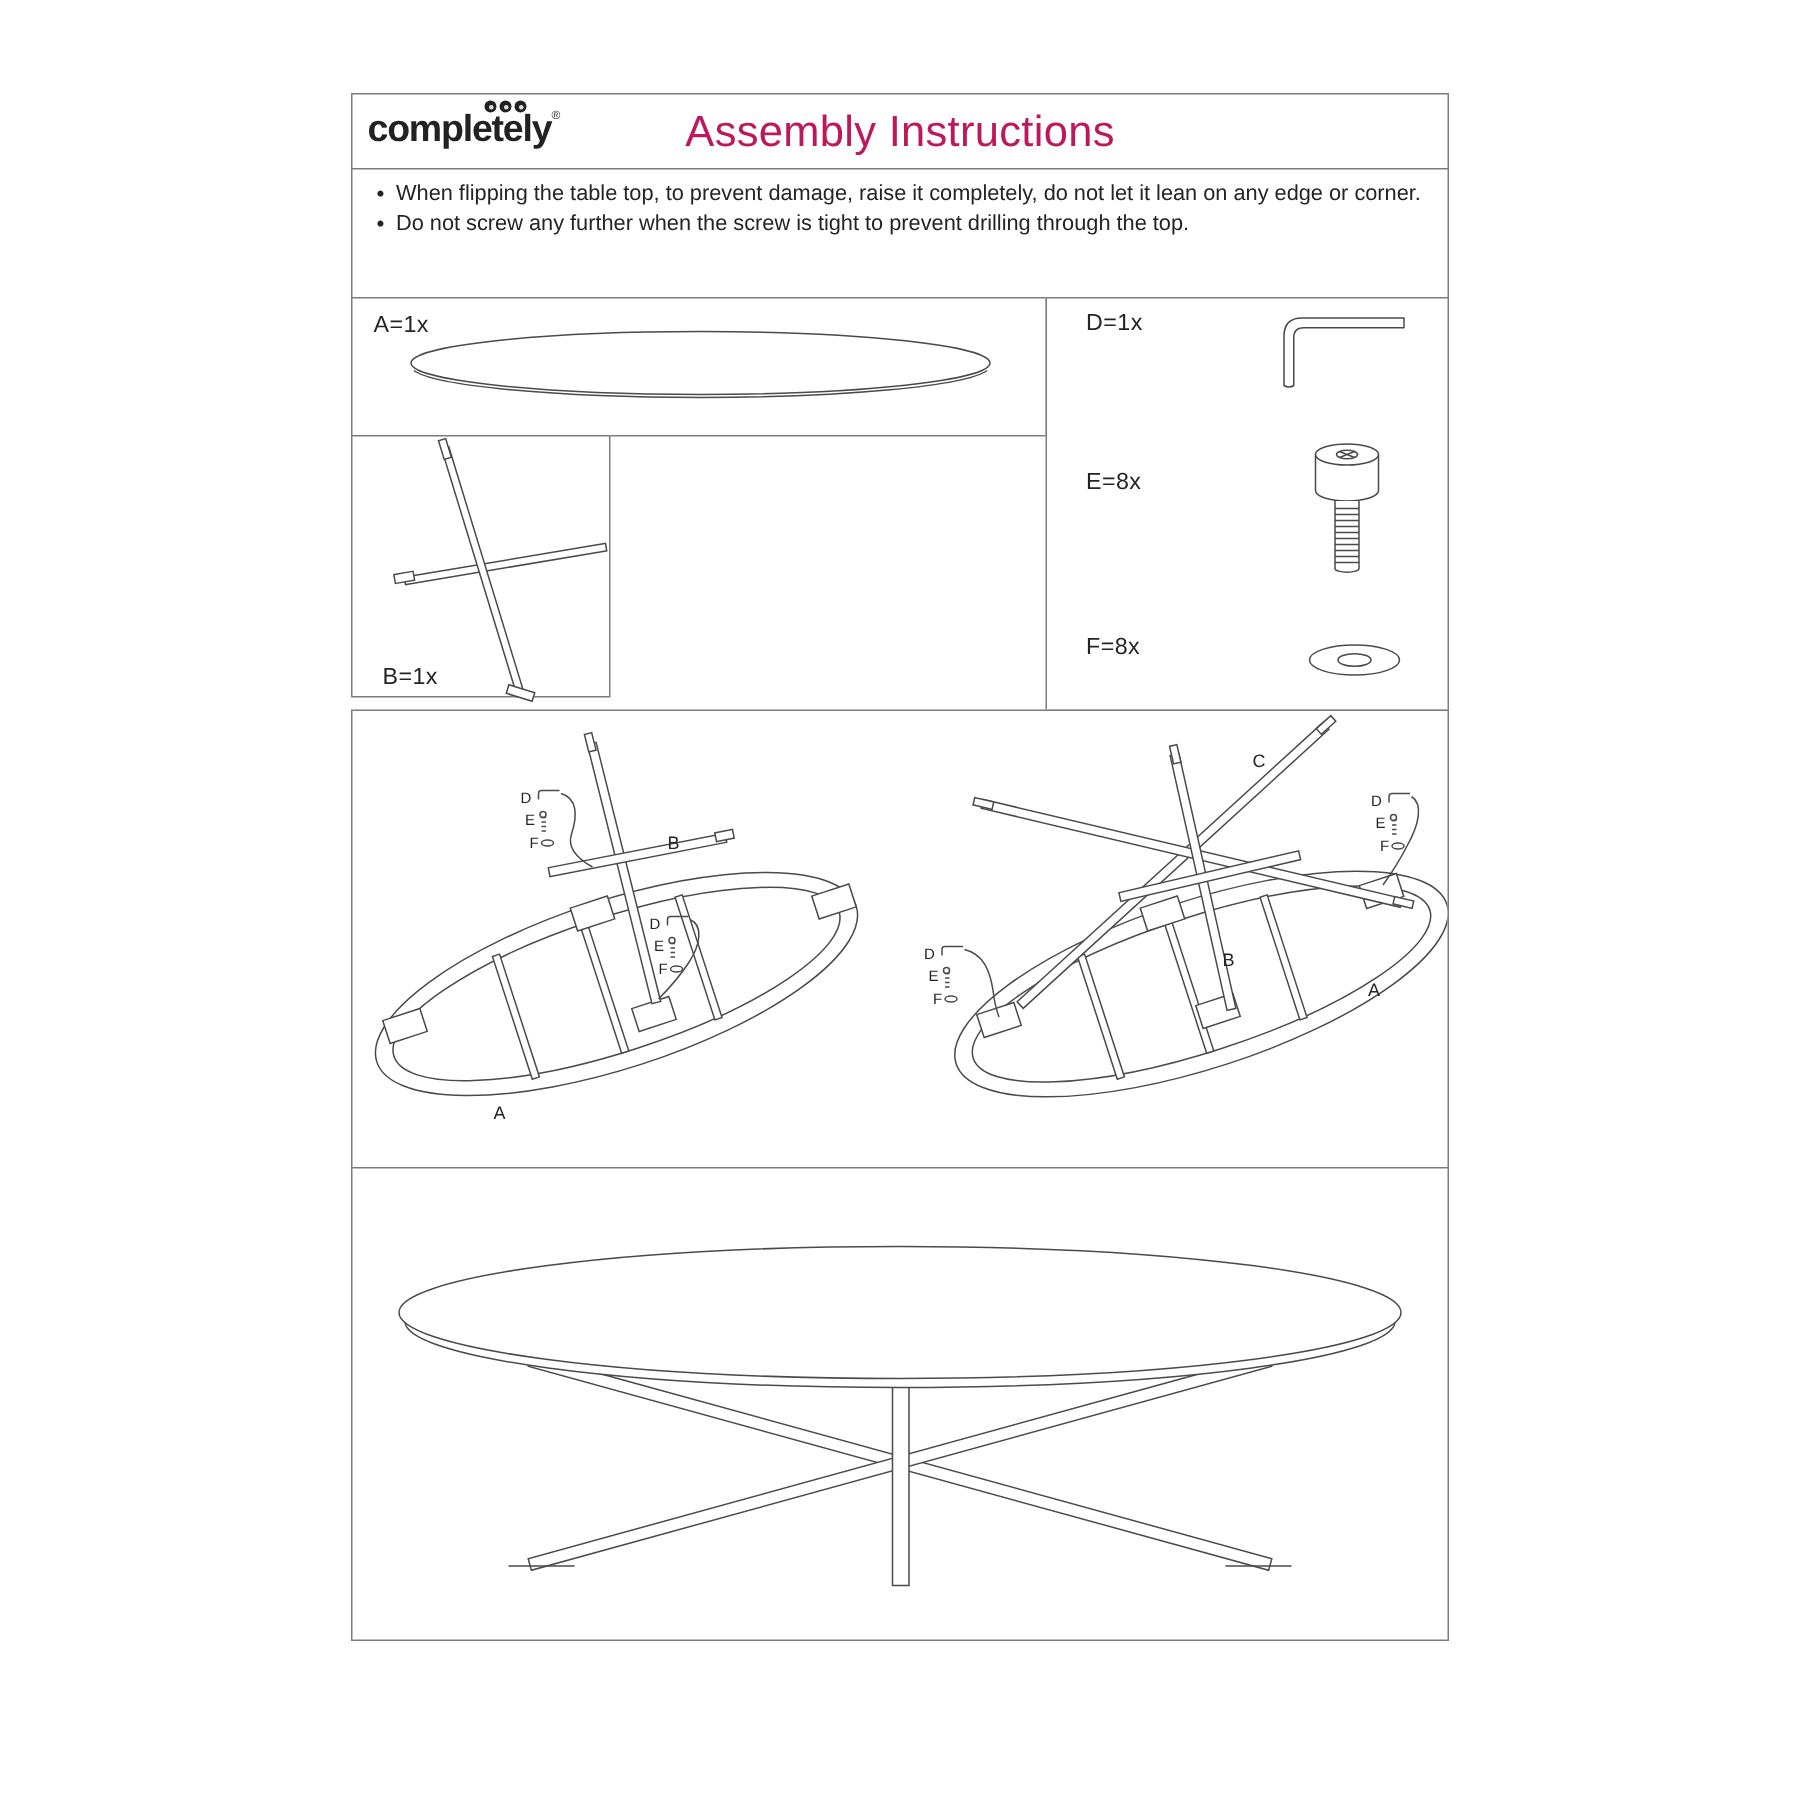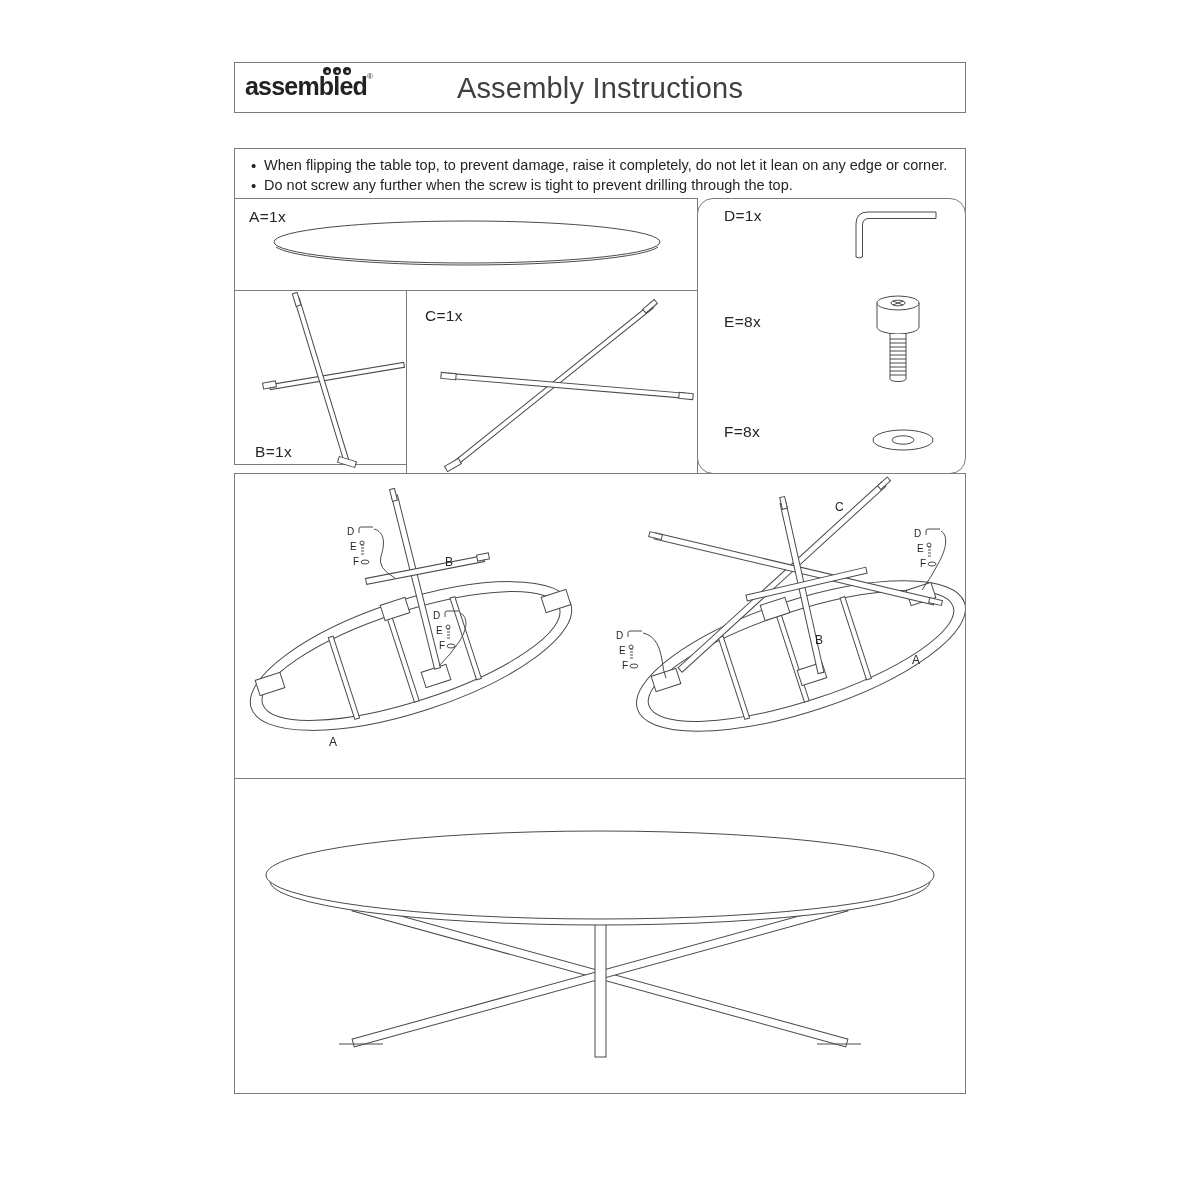--- a/index.html
+++ b/index.html
@@ -18,33 +18,33 @@
   .sec-header{left:0;top:0;width:732px;height:51px;}
   .logo-wrap{position:absolute;left:10px;top:11px;}
   .logo-text{font-size:25px;font-weight:700;letter-spacing:-0.8px;color:#222;line-height:1;}
   .logo-reg{font-size:8px;vertical-align:top;position:relative;top:-2px;}
   .logo-dots{position:absolute;top:-7px;left:78px;display:flex;gap:2px;}
   .logo-dots i{width:8px;height:8px;border-radius:50%;background:#222;display:inline-block;
     position:relative;}
   .logo-dots i::after{content:"";position:absolute;left:2.5px;top:2.5px;width:3px;height:3px;
     border-radius:50%;background:#fff;opacity:.85;}
   .doc-title{position:absolute;left:0;right:0;top:9px;text-align:center;
-    font-size:29px;font-weight:400;letter-spacing:.2px;color:#404040;}
-
-  
-  .sec-notes{left:0;top:50px;width:732px;height:87px;padding:7px 10px 0 14px;margin-top:36px;}
+    font-size:29px;font-weight:400;letter-spacing:.2px;color:#be185d;}
+
+  
+  .sec-notes{left:0;top:50px;width:732px;height:87px;padding:7px 10px 0 14px;}
   .sec-notes ul{list-style:none;}
   .sec-notes li{font-size:14.5px;line-height:19.5px;color:#242424;position:relative;padding-left:15px;}
   .sec-notes li::before{content:"•";position:absolute;left:2px;top:0;font-size:15px;color:#242424;}
 
   
   .sec-part-a{left:0;top:136px;width:464px;height:93px;}
   .sec-part-b{left:0;top:228px;width:173px;height:175px;}
   .sec-part-c{left:172px;top:228px;width:292px;height:184px;}
-  .sec-part-def{left:463px;top:136px;width:269px;height:276px;border-radius:16px;}
+  .sec-part-def{left:463px;top:136px;width:269px;height:276px;}
   .plabel{position:absolute;font-size:15.5px;color:#242424;letter-spacing:.3px;}
   .lab-a{left:14px;top:9px;}
   .lab-b{left:20px;top:152px;}
   .lab-c{left:18px;top:16px;}
   .lab-d{left:26px;top:8px;}
   .lab-e{left:26px;top:114px;}
   .lab-f{left:26px;top:224px;text-align:right;}
 
   svg{display:block;}
   .ln{fill:none;stroke:var(--line);stroke-width:1;}
@@ -66,21 +66,21 @@
 
 <div class="page">
 
   <div class="sec sec-header">
     <div class="logo-wrap">
       <span class="logo-dots">
           <i></i>
           <i></i>
           <i></i>
         </span>
-      <span class="logo-text">assembled</span><span class="logo-reg">®</span>
+      <span class="logo-text">completely</span><span class="logo-reg">®</span>
     </div>
     <div class="doc-title">Assembly Instructions</div>
   </div>
 
   <div class="sec sec-notes">
     <ul>
       <li>When flipping the table top, to prevent damage, raise it completely, do not let it lean on any edge or corner.</li>
       <li>Do not screw any further when the screw is tight to prevent drilling through the top.</li>
     </ul>
   </div>
@@ -99,33 +99,20 @@
         <rect x="34" y="82.5" width="136" height="5" transform="rotate(-9.5 102 85)"></rect>
         <rect x="28" y="91" width="13" height="6" transform="rotate(-10 34 94)"></rect>
         <rect x="1" y="87.5" width="172" height="5" transform="rotate(73 87 90)"></rect>
         <rect x="55" y="5" width="13" height="5" transform="rotate(73 61 8)"></rect>
         <rect x="103" y="168" width="18" height="6" transform="rotate(17 112 171)"></rect>
       </g>
     </svg>
     <span class="plabel lab-b">B=1x</span>
   </div>
 
-  <div class="sec sec-part-c">
-    <svg width="290" height="182" viewBox="0 0 290 182">
-      <g class="lnf">
-        <rect x="17" y="92.5" width="256" height="5" transform="rotate(-38.7 145 95)"></rect>
-        <rect x="38" y="171" width="16" height="6" transform="rotate(-30 46 174)"></rect>
-        <rect x="236" y="13" width="15" height="5" transform="rotate(-40 243 16)"></rect>
-        <rect x="41" y="92.5" width="242" height="5" transform="rotate(4.8 162 95)"></rect>
-        <rect x="34" y="82" width="15" height="6" transform="rotate(5 41 85)"></rect>
-        <rect x="272" y="102" width="14" height="6" transform="rotate(5 279 105)"></rect>
-      </g>
-    </svg>
-    <span class="plabel lab-c">C=1x</span>
-  </div>
 
   <div class="sec sec-part-def">
     <span class="plabel lab-d">D=1x</span>
     <span class="plabel lab-e">E=8x</span>
     <span class="plabel lab-f">F=8x</span>
     <svg width="267" height="274" viewBox="0 0 267 274">
 
       <g>
         <path class="lnf" d="M158,58 L158,25 Q158,13 170,13 L238,13 L238,19.5 L171,19.5 Q164.5,19.5 164.5,26 L164.5,58 Q161.3,60 158,58 Z" stroke-linejoin="round"></path>
       </g>

